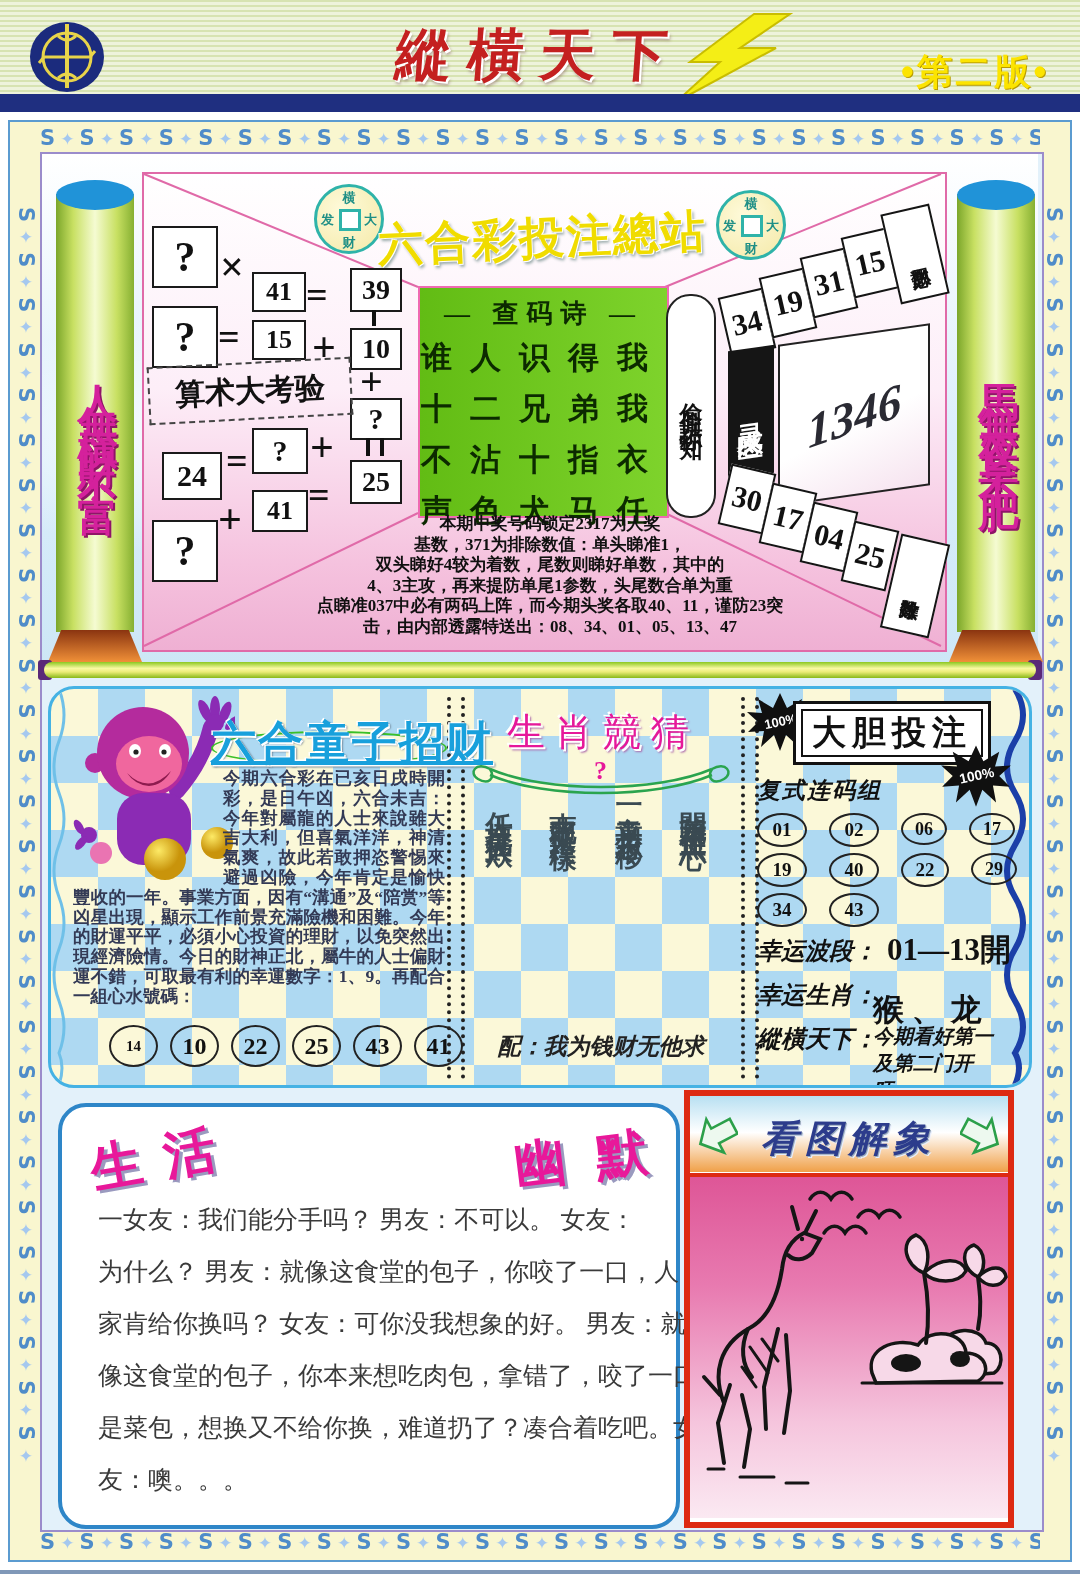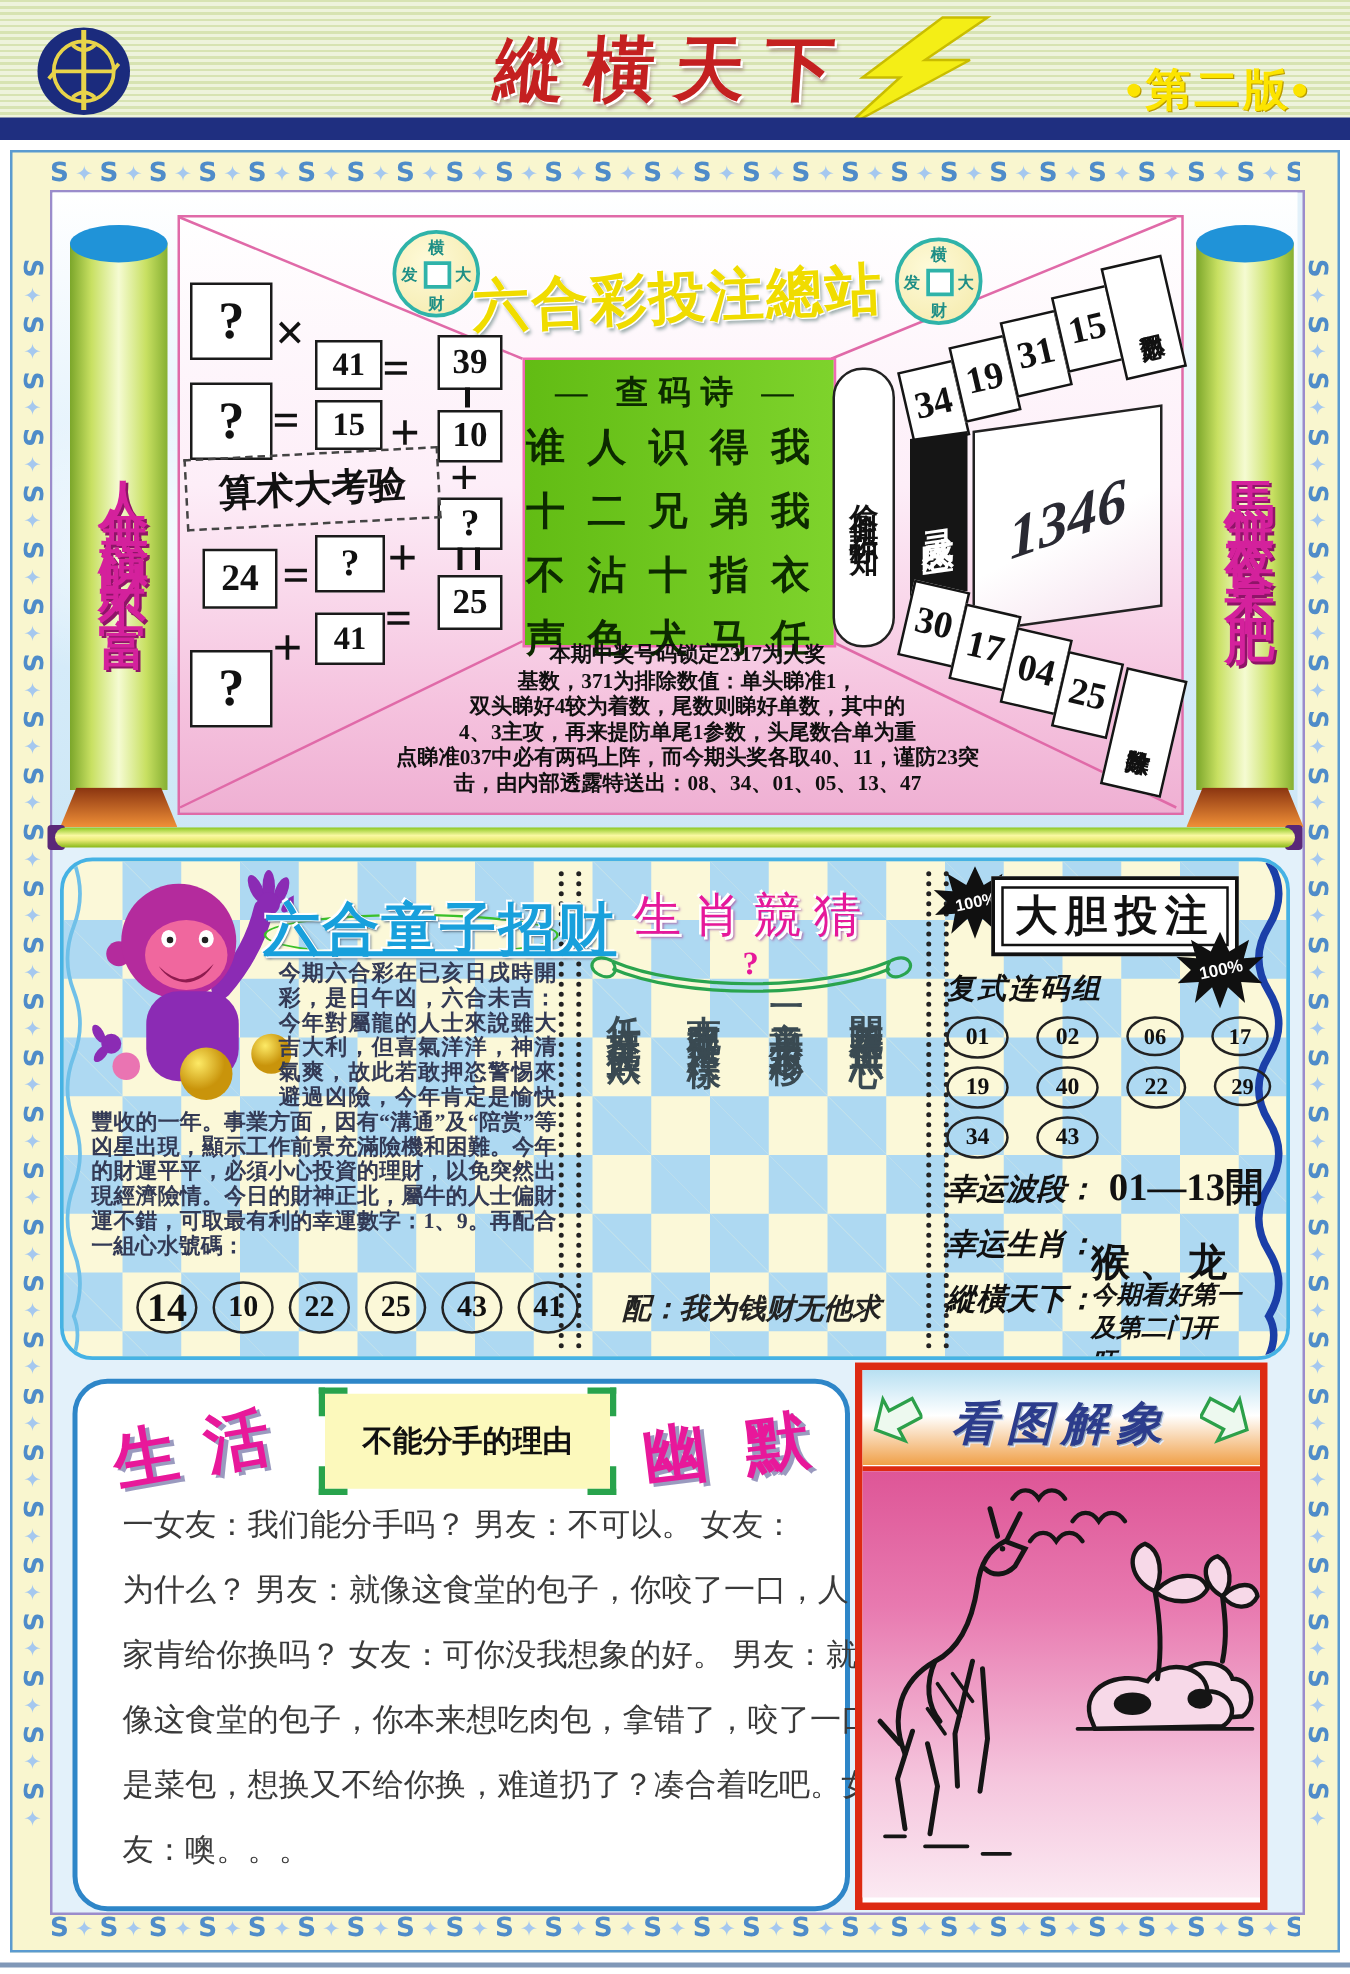--- a/index.html
+++ b/index.html
@@ -111,21 +111,21 @@
   <div class="bx" style="left:252px;top:320px;width:50px;height:36px;font-size:26px;">15</div>
   <div class="op" style="left:312px;top:326px;font-size:42px;">+</div>
   <div class="a" style="left:372px;top:310px;width:4px;height:16px;background:#111;"></div>
   <div class="bx" style="left:350px;top:328px;width:48px;height:38px;font-size:28px;">10</div>
   <div class="op" style="left:360px;top:362px;font-size:40px;">+</div>
   <div class="bx" style="left:350px;top:398px;width:48px;height:38px;font-size:30px;">?</div>
   <div class="a" style="left:366px;top:438px;width:10px;height:18px;border-left:4px solid #111;border-right:4px solid #111;"></div>
   <div class="bx" style="left:350px;top:460px;width:48px;height:40px;font-size:28px;">25</div>
   <div class="a serif" style="left:148px;top:362px;width:200px;height:54px;border:2.5px dashed #444;transform:rotate(-3deg);
               display:flex;align-items:center;justify-content:center;font-size:30px;font-weight:bold;color:#111;">算术大考验</div>
-  <div class="bx" style="left:162px;top:439px;width:56px;height:44px;font-size:30px;">24</div>
+  <div class="bx" style="left:162px;top:452px;width:56px;height:44px;font-size:30px;">24</div>
   <div class="op" style="left:226px;top:442px;font-size:38px;">=</div>
   <div class="bx" style="left:252px;top:428px;width:52px;height:42px;font-size:30px;">?</div>
   <div class="op" style="left:310px;top:426px;font-size:42px;">+</div>
   <div class="bx" style="left:252px;top:490px;width:52px;height:38px;font-size:26px;">41</div>
   <div class="op" style="left:308px;top:476px;font-size:38px;">=</div>
   <div class="op" style="left:218px;top:498px;font-size:42px;">+</div>
   <div class="bx" style="left:152px;top:520px;width:62px;height:58px;font-size:42px;">?</div>
 
   <div class="a" style="left:418px;top:286px;width:247px;height:228px;border:2.5px solid #ef6ab2;
               background:linear-gradient(90deg,#62bc14,#7ed32c);text-align:center;color:#0c2a00;
@@ -231,21 +231,21 @@
       <circle cx="152" cy="152" r="16" fill="url(#gold)"></circle>
     </svg>
     <div class="a" style="left:160px;top:42px;width:232px;height:30px;border:2.5px solid #3ac028;border-radius:50%;"></div>
     <div class="a" style="left:160px;top:24px;width:236px;font-size:45px;font-weight:bold;color:#18a0dc;letter-spacing:2px;white-space:nowrap;
                 text-shadow:1.5px 1.5px 0 #fff,-1.5px -1.5px 0 #fff,2px 2px 2px #567;text-decoration:underline;">六合童子招财</div>
     <div class="a serif" style="left:22px;top:80px;width:372px;height:252px;font-size:17.5px;line-height:19.8px;color:#333a55;
                 font-weight:bold;text-align:justify;overflow:hidden;">
       <div style="float:left;width:150px;height:112px;"></div><span>今期六合彩在已亥日戌時開彩，是日午凶，六合未吉：今年對屬龍的人士來說雖大吉大利，但喜氣洋洋，神清氣爽，故此若敢押恣警惕來避過凶險，今年肯定是愉快豐收的一年。事業方面，因有“溝通”及“陪赏”等凶星出現，顯示工作前景充滿險機和困難。今年的財運平平，必須小心投資的理財，以免突然出現經濟險情。今日的財神正北，屬牛的人士偏財運不錯，可取最有利的幸運數字：1、9。再配合一組心水號碼：</span>
     </div>
     <div class="a" style="left:58px;top:336px;display:flex;gap:12px;">
-      <div class="ccircle" style="width:45px;height:38px;font-size:32px;">14</div>
+      <div class="ccircle" style="width:45px;height:38px;font-size:15px;">14</div>
       <div class="ccircle" style="width:45px;height:38px;font-size:24px;">10</div>
       <div class="ccircle" style="width:45px;height:38px;font-size:24px;">22</div>
       <div class="ccircle" style="width:45px;height:38px;font-size:24px;">25</div>
       <div class="ccircle" style="width:45px;height:38px;font-size:24px;">43</div>
       <div class="ccircle" style="width:45px;height:38px;font-size:24px;">41</div>
     </div>
 
     <div class="a" style="left:432px;top:18px;width:240px;text-align:center;font-size:38px;font-weight:normal;color:#e6189a;letter-spacing:10px;
                 text-shadow:2px 2px 0 #fff,-2px -2px 0 #fff,3px 3px 2px #a6a;">生肖競猜</div>
     <svg class="a" style="left:415px;top:60px;" width="270" height="46" viewBox="0 0 270 46">
@@ -294,27 +294,20 @@
     <div class="a serif" style="left:836px;top:240px;font-size:31px;font-weight:bold;color:#111;">01—13開</div>
     <div class="a scriptlbl" style="left:706px;top:290px;font-size:24px;">幸运生肖：</div>
     <div class="a serif" style="left:822px;top:300px;font-size:31px;font-weight:bold;color:#111;white-space:nowrap;">猴 、 龙</div>
     <div class="a scriptlbl" style="left:706px;top:334px;font-size:24px;">縱橫天下：</div>
     <div class="a scriptlbl" style="left:822px;top:334px;width:130px;font-size:20px;line-height:27px;">今期看好第一及第二门开旺。</div>
   </div>
 
   <div class="a" style="left:58px;top:1103px;width:622px;height:426px;box-sizing:border-box;background:#fff;border:4px solid #2e86c8;border-radius:28px;">
     <div class="a" style="left:28px;top:16px;font-size:52px;font-weight:bold;color:#e8189a;letter-spacing:22px;transform:rotate(-10deg);
                 text-shadow:3px 3px 0 rgba(120,120,170,.75);white-space:nowrap;">生活</div>
-    <div class="a" style="left:198px;top:8px;width:228px;height:76px;background:#fcf9bc;display:flex;align-items:center;justify-content:center;">
-      <span style="font-size:24px;font-weight:bold;color:#111;">不能分手的理由</span>
-      <span class="corner" style="left:-5px;top:-5px;border-left:5px solid #28a34c;border-top:5px solid #28a34c;"></span>
-      <span class="corner" style="right:-5px;top:-5px;border-right:5px solid #28a34c;border-top:5px solid #28a34c;"></span>
-      <span class="corner" style="left:-5px;bottom:-5px;border-left:5px solid #28a34c;border-bottom:5px solid #28a34c;"></span>
-      <span class="corner" style="right:-5px;bottom:-5px;border-right:5px solid #28a34c;border-bottom:5px solid #28a34c;"></span>
-    </div>
     <div class="a" style="left:452px;top:16px;font-size:52px;font-weight:bold;color:#e8189a;letter-spacing:30px;transform:rotate(-7deg);
                 text-shadow:3px 3px 0 rgba(120,120,170,.75);white-space:nowrap;">幽默</div>
     <div class="a" style="left:36px;top:96px;width:556px;">
       <div class="jokeline">一女友：我们能分手吗？ 男友：不可以。 女友：</div>
       <div class="jokeline">为什么？ 男友：就像这食堂的包子，你咬了一口，人</div>
       <div class="jokeline">家肯给你换吗？ 女友：可你没我想象的好。 男友：就</div>
       <div class="jokeline">像这食堂的包子，你本来想吃肉包，拿错了，咬了一口</div>
       <div class="jokeline">是菜包，想换又不给你换，难道扔了？凑合着吃吧。女</div>
       <div class="jokeline">友：噢。。。</div>
     </div>

